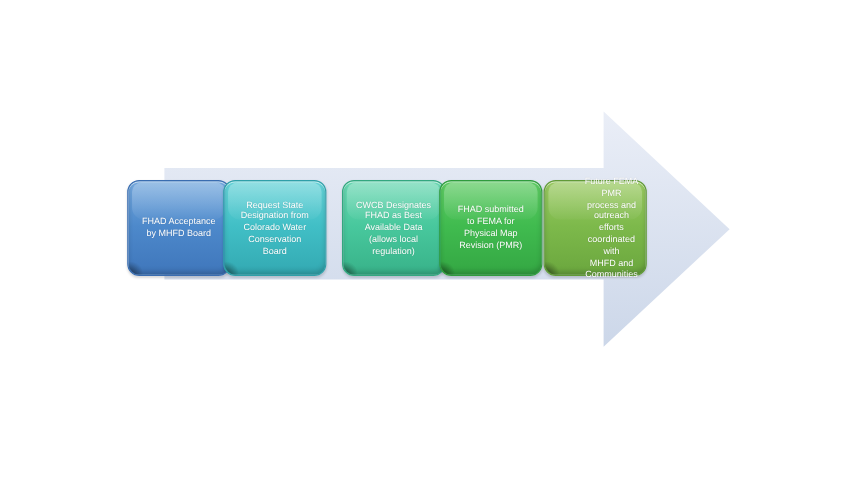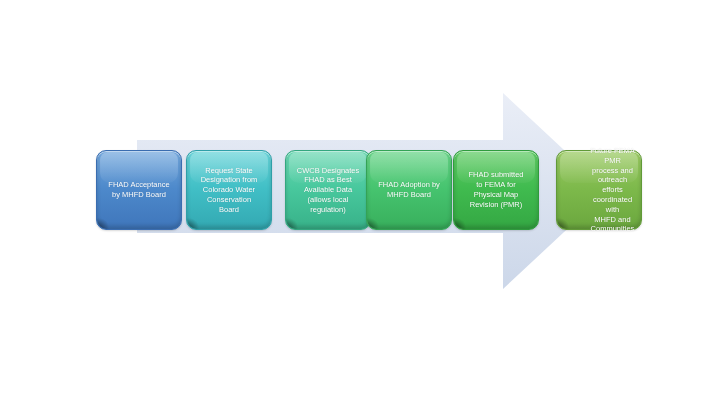--- a/index.html
+++ b/index.html
@@ -88,45 +88,41 @@
   <svg class="arrow-svg" viewBox="0 0 720 405" xmlns="http://www.w3.org/2000/svg" aria-hidden="true">
     <defs>
       <linearGradient id="arrow-grad" x1="0" y1="0" x2="0" y2="1">
         <stop id="arrow-stop-top" offset="0" stop-color="#eaeef7"></stop>
         <stop id="arrow-stop-bottom" offset="1" stop-color="#ccd7e9"></stop>
       </linearGradient>
     </defs>
     <polygon points="137,140 503,140 503,93 608,191 503,289 503,233 137,233" fill="url(#arrow-grad)"></polygon>
   </svg>
 
-  <div class="step" style="background: linear-gradient(rgb(116, 168, 221) 0%, rgb(77, 137, 203) 48%, rgb(63, 118, 187) 100%); border-color: rgb(58, 109, 176);">
+  <div class="step" style="background: linear-gradient(rgb(116, 168, 221) 0%, rgb(77, 137, 203) 48%, rgb(63, 118, 187) 100%); border-color: rgb(58, 109, 176); margin-left: 10px;">
     <span class="step-label">FHAD Acceptance
 by MHFD Board</span>
   </div>
 
   <div class="step" style="background: linear-gradient(rgb(103, 211, 216) 0%, rgb(65, 191, 198) 48%, rgb(51, 169, 178) 100%); border-color: rgb(47, 159, 168);">
     <span class="step-label">Request State
 Designation from
 Colorado Water
 Conservation
 Board</span>
   </div>
 
   <div class="step" style="background: linear-gradient(rgb(108, 216, 179) 0%, rgb(72, 200, 157) 48%, rgb(56, 178, 137) 100%); border-color: rgb(51, 167, 127);">
     <span class="step-label">CWCB Designates
 FHAD as Best
 Available Data
 (allows local
 regulation)</span>
   </div>
 
-  <div class="step" style="background: linear-gradient(rgb(103, 212, 135) 0%, rgb(70, 196, 111) 48%, rgb(56, 175, 92) 100%); border-color: rgb(51, 163, 85);">
-    <span class="step-label">FHAD Adoption by
-MHFD Board</span>
-  </div>
 
   <div class="step" style="background: linear-gradient(rgb(95, 203, 100) 0%, rgb(64, 187, 79) 48%, rgb(52, 167, 67) 100%); border-color: rgb(47, 155, 61);">
     <span class="step-label">FHAD submitted
 to FEMA for
 Physical Map
 Revision (PMR)</span>
   </div>
 
   <div class="step" style="background: linear-gradient(rgb(155, 202, 99) 0%, rgb(125, 185, 75) 48%, rgb(107, 167, 62) 100%); border-color: rgb(97, 154, 56); padding-left: 32px;">
     <span class="step-label">Future FEMA PMR

